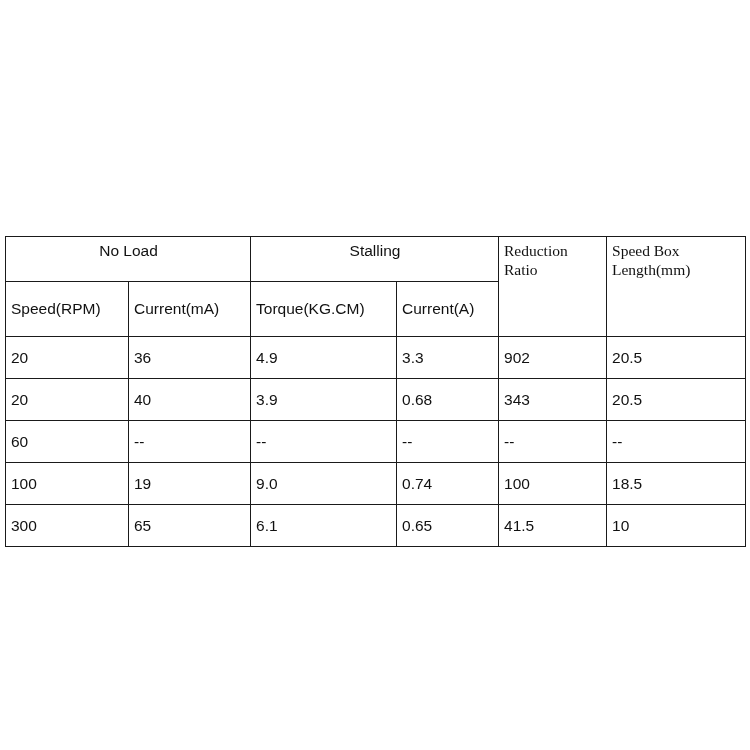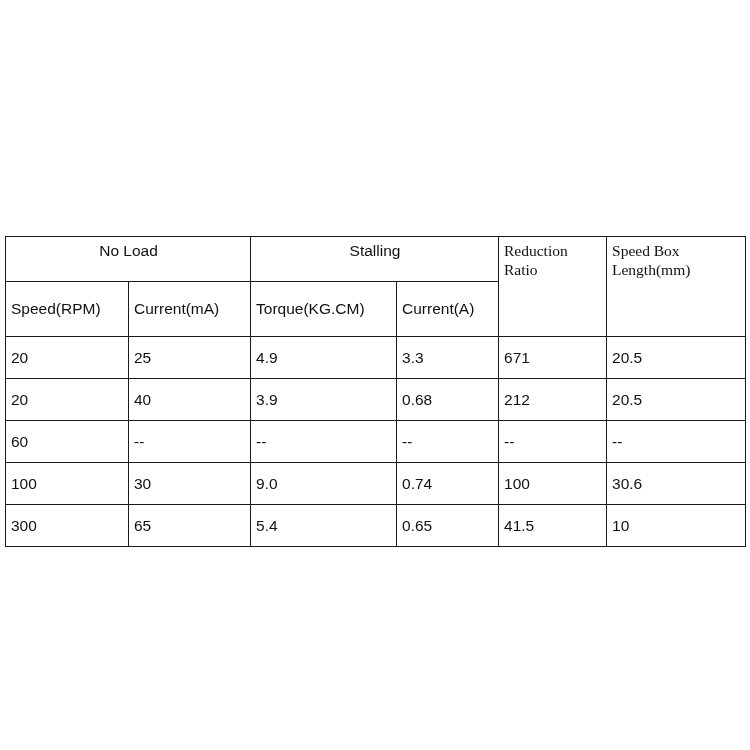--- a/index.html
+++ b/index.html
@@ -94,54 +94,54 @@
         </tr>
         <tr class="headrow">
           <td class="nowrap">Speed(RPM)</td>
           <td class="nowrap">Current(mA)</td>
           <td class="nowrap">Torque(KG.CM)</td>
           <td class="nowrap">Current(A)</td>
         </tr>
 
         <tr class="datarow">
           <td>20</td>
-          <td>25</td>
+          <td>36</td>
           <td>4.9</td>
           <td>3.3</td>
-          <td>671</td>
+          <td>902</td>
           <td>20.5</td>
         </tr>
         <tr class="datarow">
           <td>20</td>
           <td>40</td>
           <td>3.9</td>
           <td>0.68</td>
-          <td>212</td>
+          <td>343</td>
           <td>20.5</td>
         </tr>
         <tr class="datarow">
           <td>60</td>
           <td>--</td>
           <td>--</td>
           <td>--</td>
           <td>--</td>
           <td>--</td>
         </tr>
         <tr class="datarow">
           <td>100</td>
-          <td>30</td>
+          <td>19</td>
           <td>9.0</td>
           <td>0.74</td>
           <td>100</td>
-          <td>30.6</td>
+          <td>18.5</td>
         </tr>
         <tr class="datarow">
           <td>300</td>
           <td>65</td>
-          <td>5.4</td>
+          <td>6.1</td>
           <td>0.65</td>
           <td>41.5</td>
           <td>10</td>
         </tr>
       </tbody>
     </table>
   </div>
 </div>
 
 </body></html>

